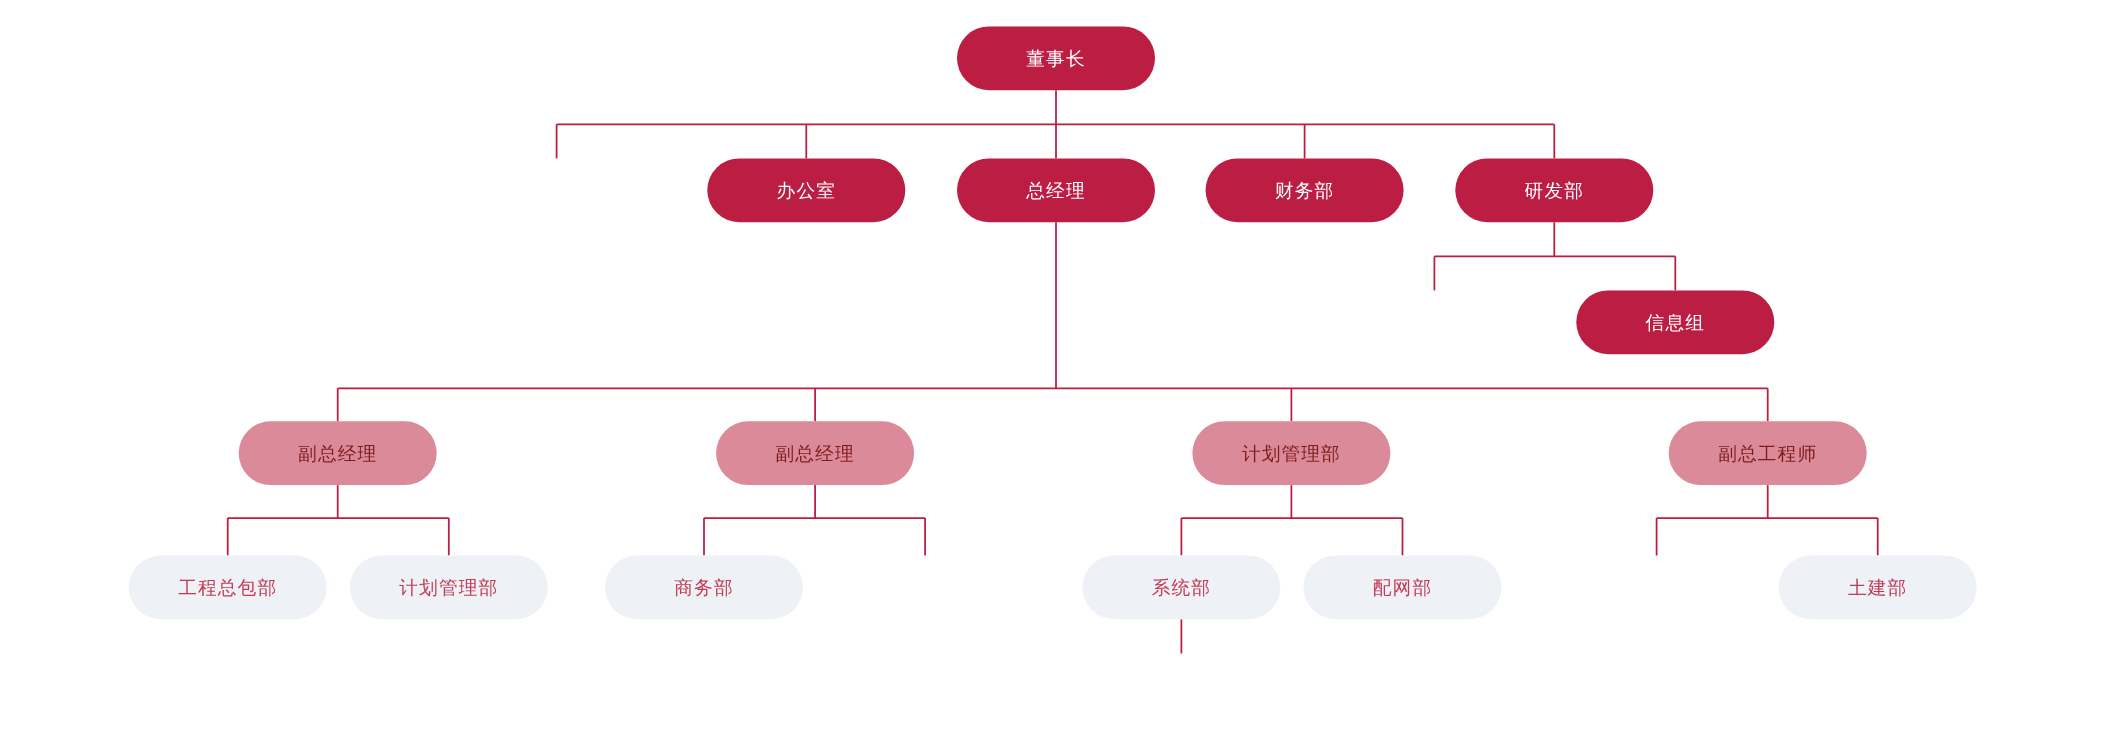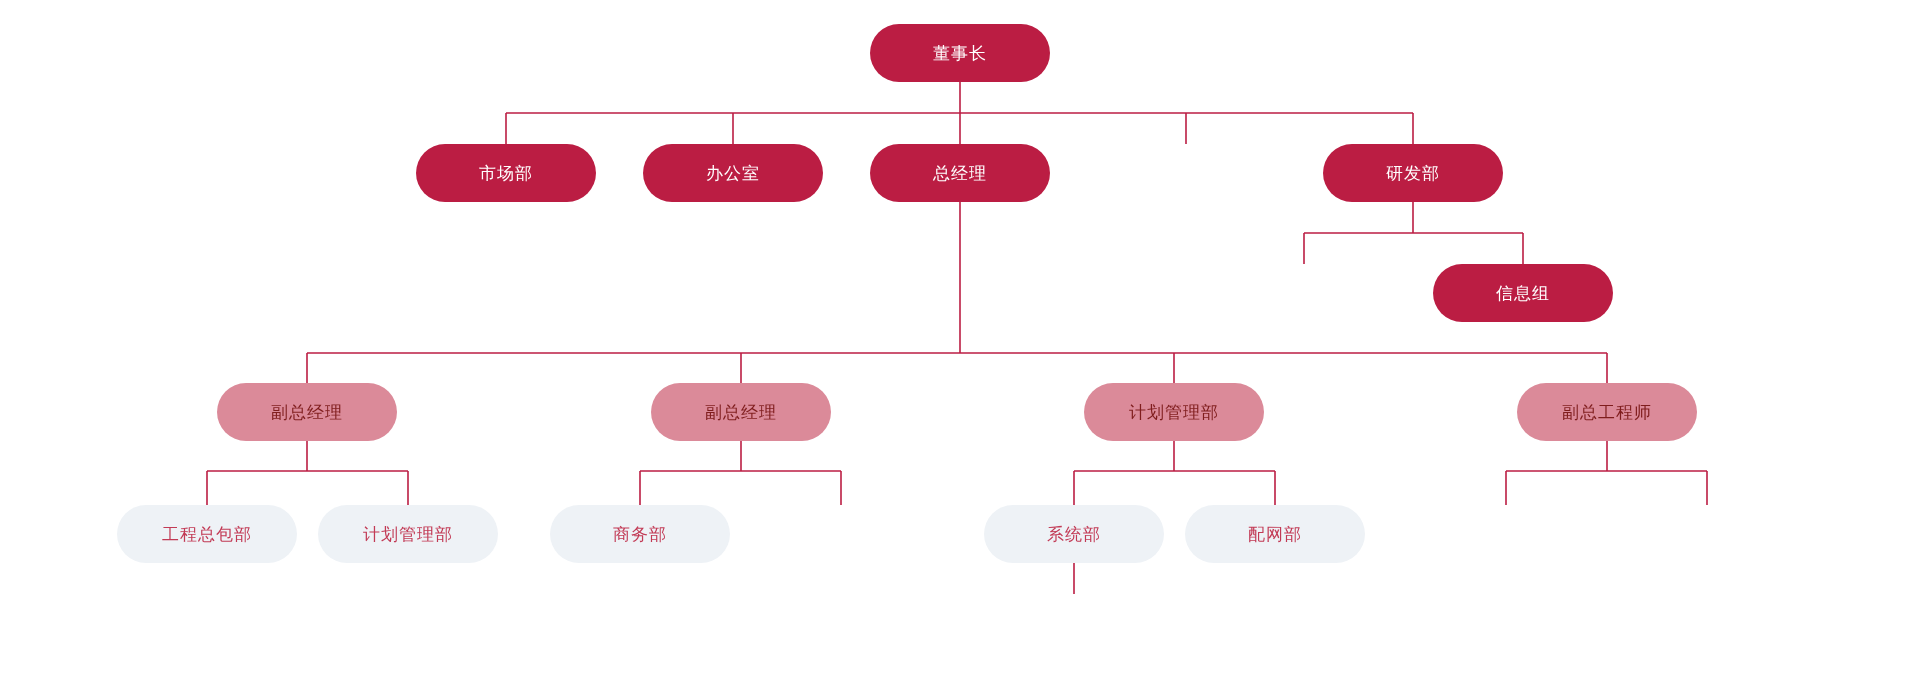--- a/index.html
+++ b/index.html
@@ -96,28 +96,28 @@
     <path d="M1506 471 V505"></path>
     <path d="M1707 471 V505"></path>
 
     <path d="M1074 563 V594"></path>
   </svg>
 
   <div class="node tier-primary" style="--cx:960px; --cy:53px">
     <span class="node-label">董事长</span>
   </div>
 
-  <div class="node tier-primary" style="--cx:506px; --cy:173px">
-    <span class="node-label">市场部</span>
-  </div>
   <div class="node tier-primary" style="--cx:733px; --cy:173px">
     <span class="node-label">办公室</span>
   </div>
   <div class="node tier-primary" style="--cx:960px; --cy:173px">
     <span class="node-label">总经理</span>
+  </div>
+  <div class="node tier-primary" style="--cx:1186px; --cy:173px">
+    <span class="node-label">财务部</span>
   </div>
   <div class="node tier-primary" style="--cx:1413px; --cy:173px">
     <span class="node-label">研发部</span>
   </div>
 
   <div class="node tier-primary" style="--cx:1523px; --cy:293px">
     <span class="node-label">信息组</span>
   </div>
 
   <div class="node tier-secondary" style="--cx:307px; --cy:412px">
@@ -141,15 +141,18 @@
   </div>
   <div class="node tier-tertiary" style="--cx:640px; --cy:534px">
     <span class="node-label">商务部</span>
   </div>
   <div class="node tier-tertiary" style="--cx:1074px; --cy:534px">
     <span class="node-label">系统部</span>
   </div>
   <div class="node tier-tertiary" style="--cx:1275px; --cy:534px">
     <span class="node-label">配网部</span>
   </div>
+  <div class="node tier-tertiary" style="--cx:1707px; --cy:534px">
+    <span class="node-label">土建部</span>
+  </div>
 
 
 </div>
 
 </body></html>

